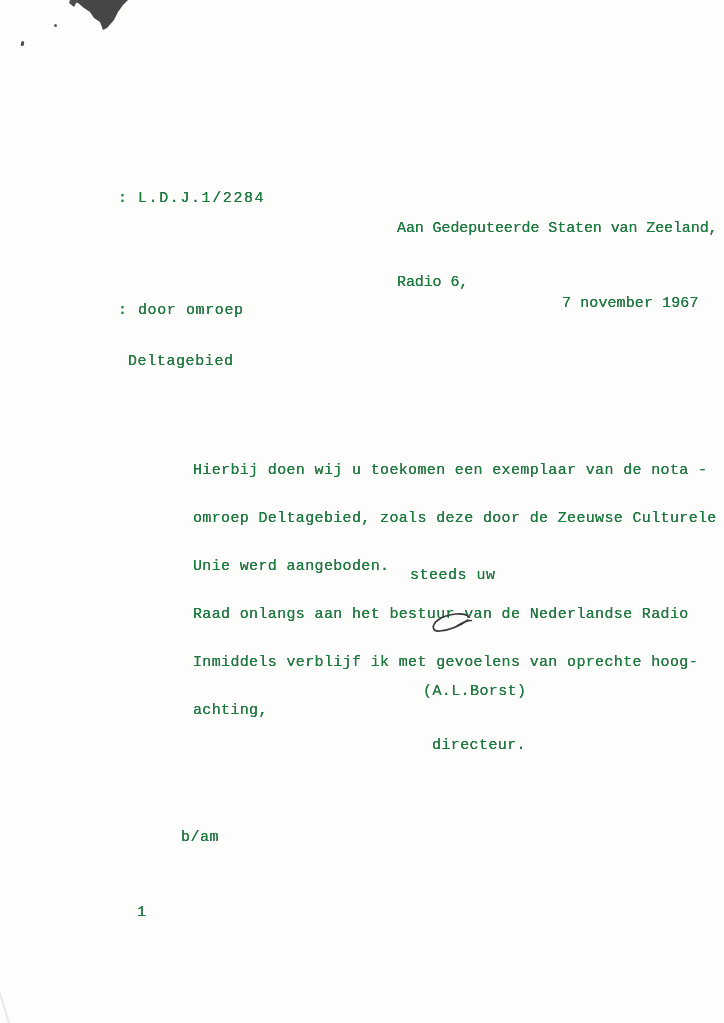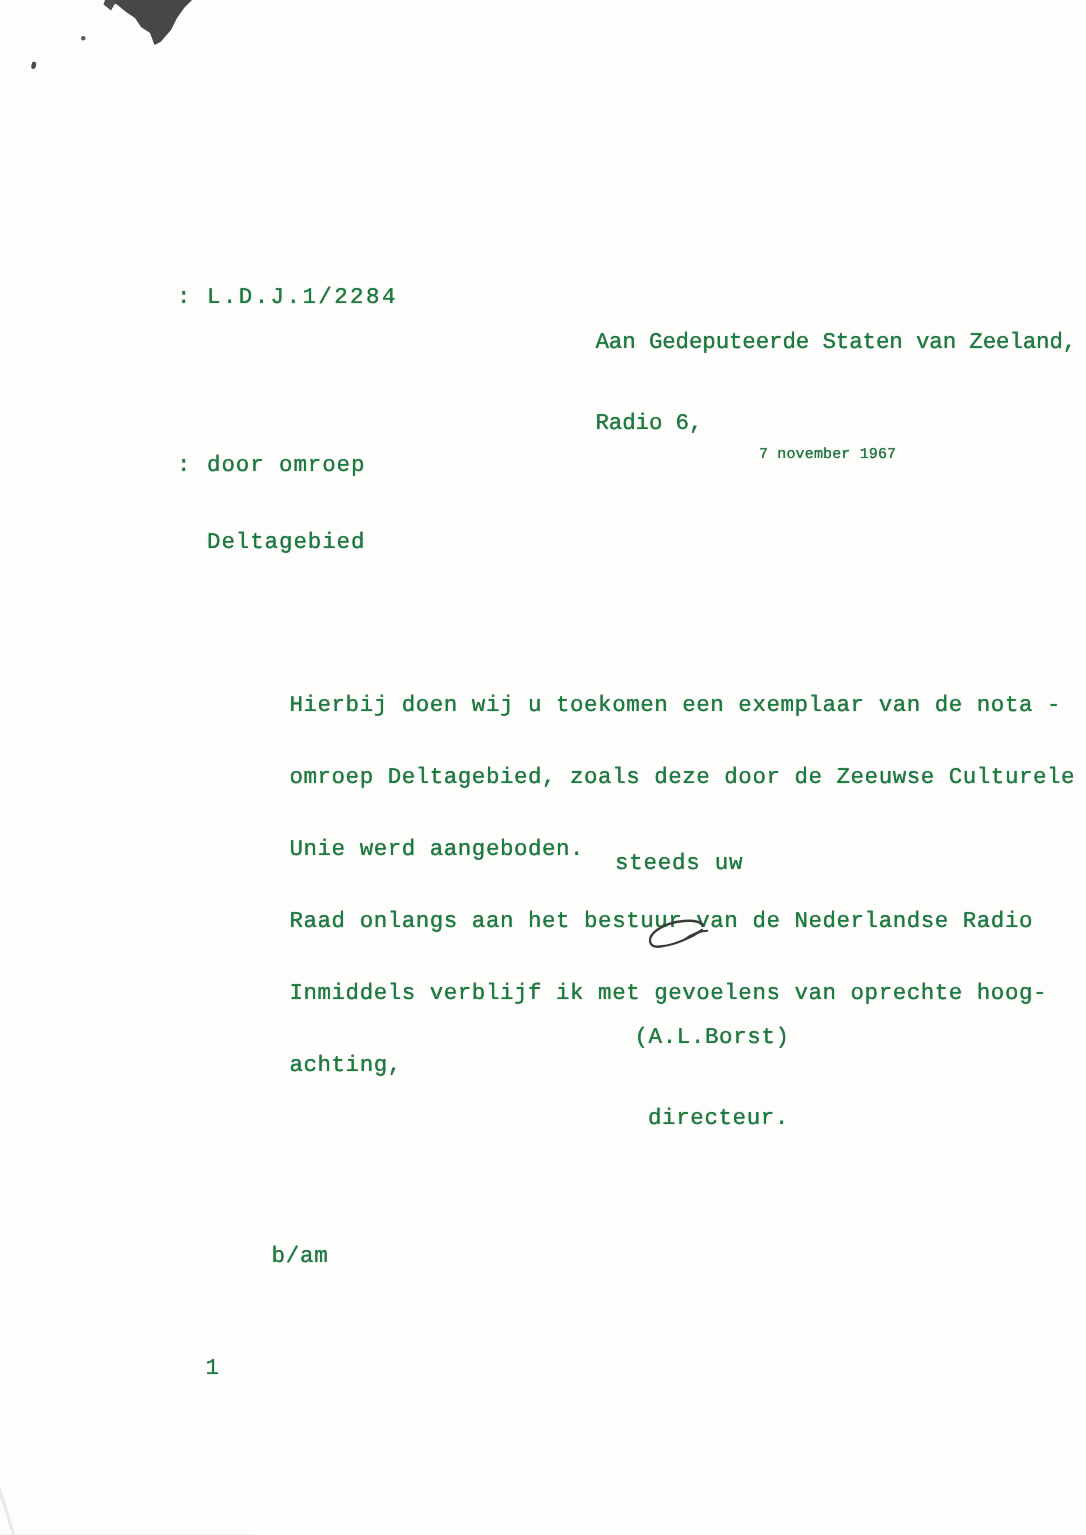--- a/index.html
+++ b/index.html
@@ -23,22 +23,22 @@
     line-height: 17px;
     letter-spacing: 0.1px;
     white-space: pre;
     text-shadow: 0 0 0.6px rgba(46,46,46,0.85);
   }
   .ref-line          { left: 118px; top: 190px; letter-spacing: 1.6px; }
   .address-block     { left: 397px; top: 184px; line-height: 18px; letter-spacing: -0.1px; }
   .city-underline    { border-bottom: 1.5px solid #2e2e2e; padding-bottom: 1px; }
   .subject-block     { left: 118px; top: 268px; letter-spacing: 0.6px; }
   .colon-cell        { display: inline-block; width: 20px; }
-  .subject-indent    { margin-left: 20px; }
-  .date-line         { left: 506px; top: 295px; font-size: 10px; }
+  .subject-indent    { margin-left: 10px; }
+  .date-line         { left: 562px; top: 295px; font-size: 15px; }
   .body-block        { left: 193px; top: 431px; line-height: 16px; letter-spacing: 0.35px; }
   .closing-line      { left: 410px; top: 567px; letter-spacing: 0.5px; }
   .signature-mark    { position: absolute; left: 428px; top: 610px; }
   .signoff-block     { left: 411px; top: 647px; line-height: 18px; letter-spacing: 0.4px; margin-left: 12px; }
   .signoff-title     { margin-left: 9px; }
   .typist-line       { left: 181px; top: 829px; letter-spacing: 0.5px; }
   .page-number       { left: 137px; top: 904px; }
 
   .ink-blob   { position: absolute; left: 66px; top: 0; }
   .speck-1 {

